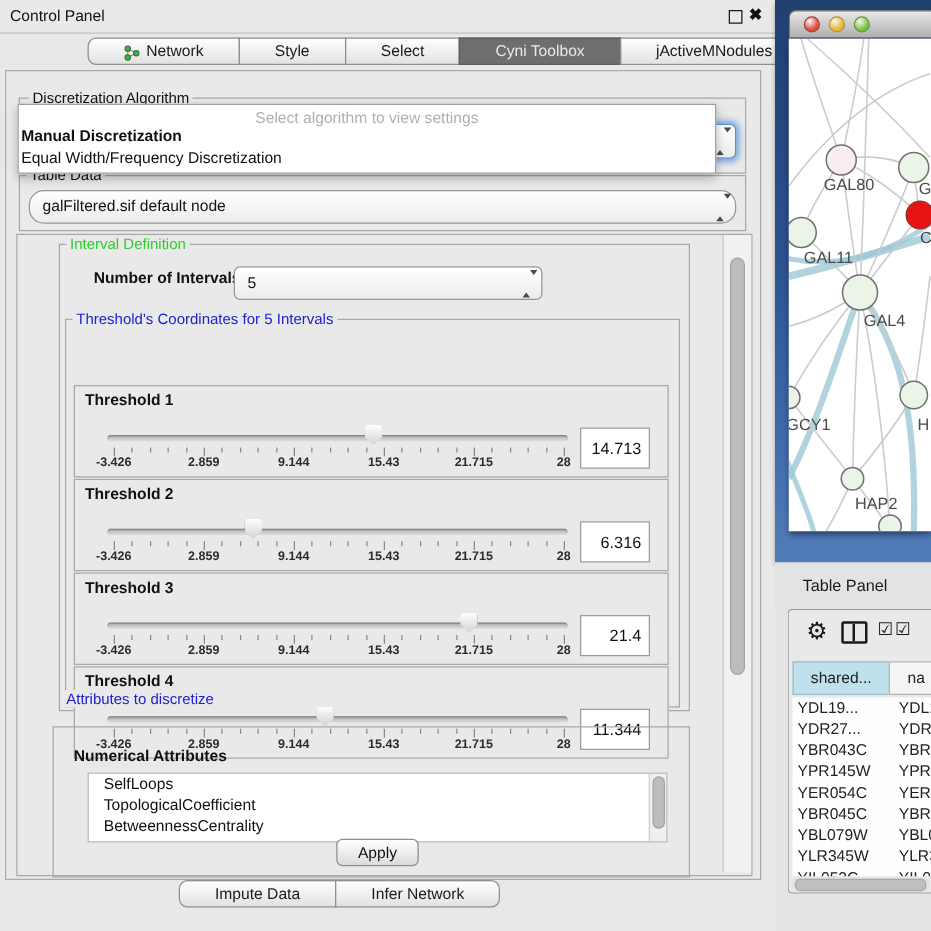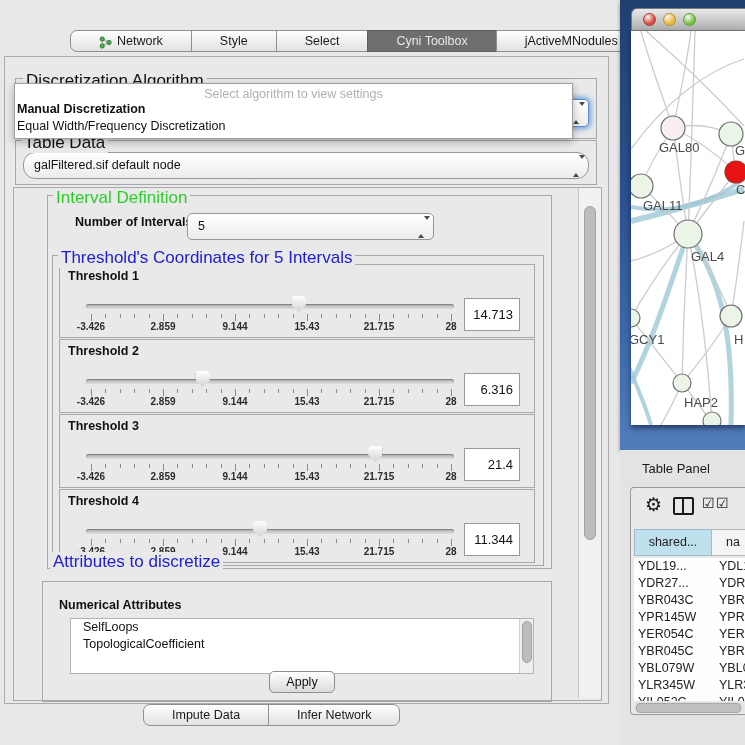--- a/index.html
+++ b/index.html
@@ -1,18 +1,18 @@
 <!DOCTYPE html>
 <html><head>
 <meta charset="utf-8">
 <style>
   html,body{margin:0;padding:0;background:#cfcfcf;}
   .app{position:relative;width:745px;height:745px;background:#E8E8E8;overflow:hidden;
        font-family:"Liberation Sans",sans-serif;color:#1a1a1a;font-size:12.5px;}
-  .abs{position:absolute;}
+  .abs{position:absolute;margin-top:44px;}
 
   
   .cp-titlebar{position:absolute;left:0;top:0;width:620px;height:26px;background:#E9E9E9;border-bottom:1px solid #C2C2C2;}
   .cp-title{position:absolute;left:8px;top:0;line-height:26px;font-size:12.5px;color:#111;}
   .float-btn{position:absolute;left:583px;top:8px;width:9px;height:9px;border:1.5px solid #1a1a1a;background:transparent;}
   .close-btn{position:absolute;left:599px;top:4px;font-size:13px;font-weight:bold;color:#111;cursor:default;}
 
   
   .tabs{display:flex;align-items:stretch;height:22px;}
   .tab{display:flex;align-items:center;padding:0 28px;font-size:12.5px;line-height:20px;
@@ -20,21 +20,21 @@
   .tab:first-child{border-radius:7px 0 0 7px;margin-left:0;}
   .tab:last-child{border-radius:0 7px 7px 0;}
   .tab.sel{background:#6E6E6E;color:#E9E9E9;border-color:#5E5E5E;}
   .tabicon{display:inline-block;width:13px;height:13px;margin-right:5px;}
   .top-tabbar{position:absolute;left:70px;top:30px;}
   .bottom-tabbar{position:absolute;left:143px;top:704px;}
 
   
   .outer-panel{position:absolute;left:4px;top:56px;width:603px;height:646px;border:1px solid #ABABAB;background:#E9E9E9;}
   .group-border{position:absolute;border:1px solid #A8A8A8;background:transparent;}
-  .group-label{position:absolute;background:#E9E9E9;padding:0 3px;font-size:17px;color:#111;z-index:2;white-space:nowrap;}
+  .group-label{position:absolute;background:#E9E9E9;padding:0 3px;font-size:12px;color:#111;z-index:2;white-space:nowrap;}
   .group-label.green{color:#2FCB2F;}
   .group-label.blue{color:#2020D0;}
 
   .combo{position:absolute;border:1px solid #979797;border-radius:5px;background:linear-gradient(#FFFFFF,#ECECEC);}
   .combo .combo-text{position:absolute;left:10px;top:0;line-height:24px;font-size:12.5px;color:#111;white-space:nowrap;}
   .spin{position:absolute;right:7px;top:50%;transform:translateY(-50%);width:8px;}
   .spin .up{width:0;height:0;border-left:3.5px solid transparent;border-right:3.5px solid transparent;border-bottom:4px solid #4a4a4a;margin-bottom:2.5px;}
   .spin .dn{width:0;height:0;border-left:3.5px solid transparent;border-right:3.5px solid transparent;border-top:4px solid #4a4a4a;}
   .combo.focused{border-color:#5B8FD0;box-shadow:0 0 5px 2px rgba(92,150,216,.85);}
 
@@ -112,20 +112,25 @@
   .tp-c1{position:absolute;left:4px;}
   .tp-c2{position:absolute;left:85px;}
   .hscroll{position:absolute;left:3px;top:214px;width:110px;height:10px;background:#E0E0E0;border-radius:5px;}
   .hthumb{position:absolute;left:2px;top:1px;width:103px;height:8px;background:#BFBFBF;border:1px solid #A8A8A8;border-radius:4px;}
 </style>
 </head>
 <body>
 
 <div class="app">
 
+  <div class="cp-titlebar">
+    <span class="cp-title">Control Panel</span>
+    <span class="float-btn"></span>
+    <span class="close-btn">✖</span>
+  </div>
 
   <div class="top-tabbar">
     <div class="tabs" id="top-tabs">
         <div class="tab">
           <span class="tabicon"><svg width="13" height="13" viewBox="0 0 13 13">
               <line x1="3.2" y1="3" x2="10" y2="6.5" stroke="#9a9a9a"></line>
               <line x1="3.2" y1="10" x2="10" y2="6.5" stroke="#9a9a9a"></line>
               <line x1="3.2" y1="3" x2="3.2" y2="10" stroke="#9a9a9a"></line>
               <circle cx="3.2" cy="3" r="2.1" fill="#4CAF50" stroke="#2E7D32"></circle>
               <circle cx="3.2" cy="10" r="2.1" fill="#4CAF50" stroke="#2E7D32"></circle>
@@ -346,20 +351,21 @@
           </div>
         </div>
 
       <div class="group-border" style="left:28px;top:393px;width:508px;height:119px;"></div>
       <span class="group-label blue" style="left:36px;top:364px;">Attributes to discretize</span>
       <span class="numattr-label" style="left:45px;top:410px;">Numerical Attributes</span>
       <div class="attr-list" style="left:56px;top:430px;width:462px;height:54px;">
         <div id="attr-items">
             <div class="attr-item">SelfLoops</div>
             <div class="attr-item">TopologicalCoefficient</div>
+            <div class="attr-item">BetweennessCentrality</div>
           </div>
         <div class="list-scroll">
             <div class="list-thumb"></div>
           </div>
       </div>
 
       <button class="apply-btn" style="left:255px;top:483px;">Apply</button>
 
       <div class="vscroll">
         <div class="vthumb"></div>

